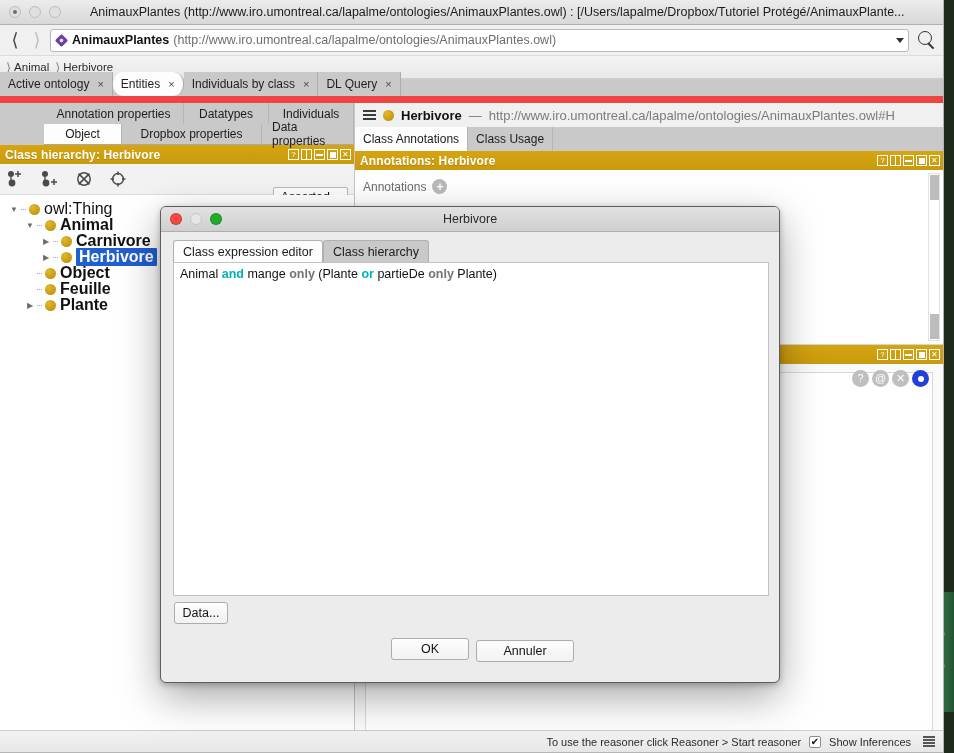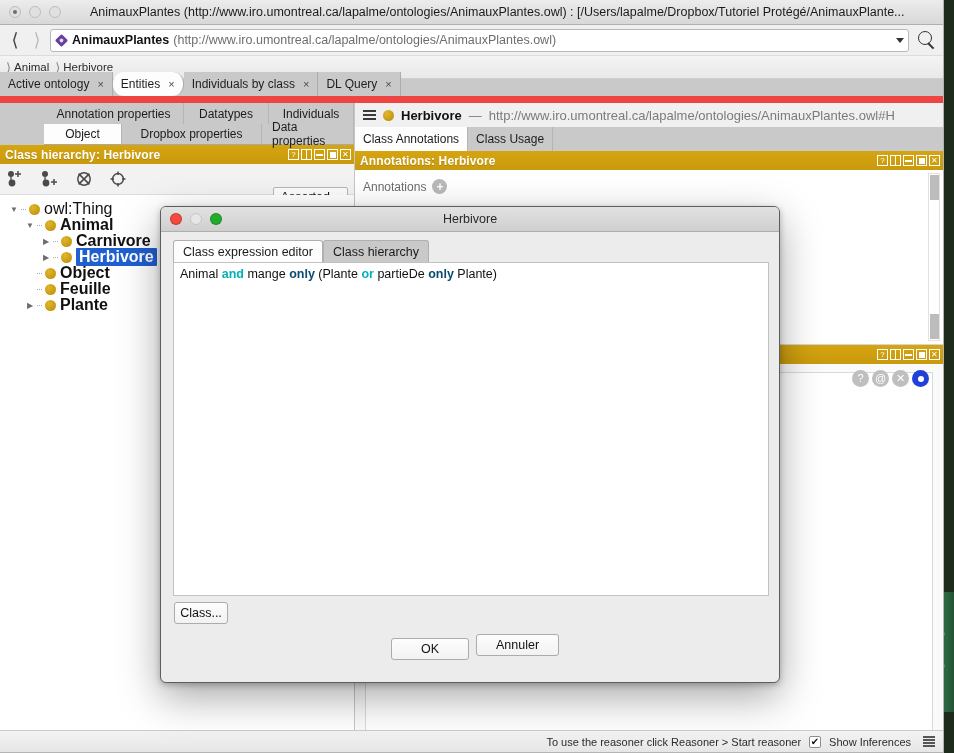--- a/index.html
+++ b/index.html
@@ -317,31 +317,31 @@
     background:#c9c9c9; border:1px solid #b0b0b0; border-bottom:none;
     border-radius: 3px 3px 0 0; cursor:default;
   }
   .dlg-tab.active { background:#fdfdfd; }
   .expr-box {
     flex:1; background:#fff; border:1px solid #c2c2c2;
     margin-top:-1px; padding: 4px 6px; font-size:12.5px; color:#111;
     overflow:hidden;
   }
   .kw-and { color:#00b2b5; font-weight:bold; }
-  .kw-only{ color:#0c4a6e; font-weight:bold; }
+  .kw-only{ color:#737373; font-weight:bold; }
   .dlg-footer { flex:none; height: 86px; position:relative; }
   .btn {
     background: linear-gradient(180deg,#fdfdfd,#f2f2f2);
     border:1px solid #acacac; border-radius:3px;
     font-size:12.5px; color:#131313; padding: 3px 0; text-align:center;
     cursor:default; user-select:none;
   }
   .btn-help { position:absolute; left:13px; top:6px; width:54px; }
   .btn-ok { position:absolute; left:230px; top:42px; width:78px; }
-  .btn-cancel { position:absolute; left:315px; top:38px; width:83px; }
+  .btn-cancel { position:absolute; left:315px; top:44px; width:98px; }
 </style>
 </head>
 <body>
 
 <div id="root">
 
   <div class="desktop-strip">
     <div class="d-dot" style="top:40px"></div>
     <div class="d-dot" style="top:72px"></div>
   </div>
@@ -639,19 +639,19 @@
         <span class="kw-only">only</span>
         <span>(Plante</span>
         <span class="kw-and">or</span>
         <span>partieDe</span>
         <span class="kw-only">only</span>
         <span>Plante)</span>
       </div>
     </div>
 
     <div class="dlg-footer">
-      <div class="btn btn-help">Class...</div>
+      <div class="btn btn-help">Data...</div>
       <div class="btn btn-ok">OK</div>
       <div class="btn btn-cancel">Annuler</div>
     </div>
   </div>
 
 </div>
 
 </body></html>

